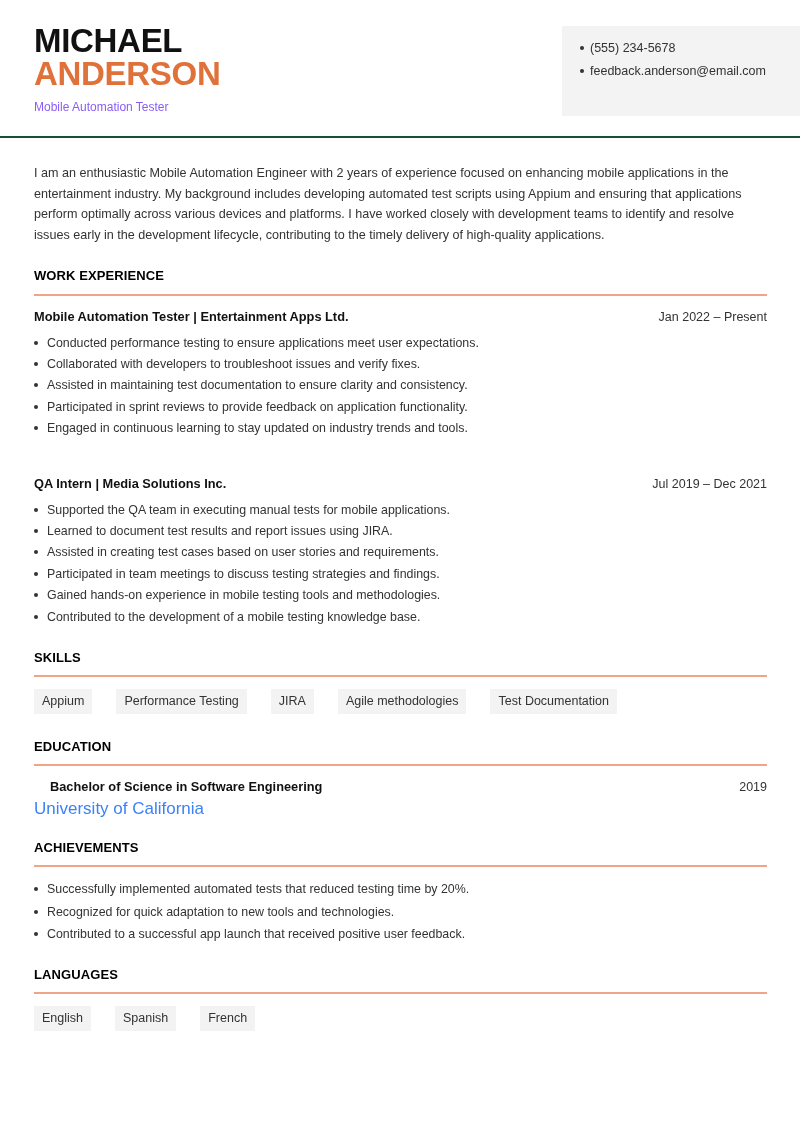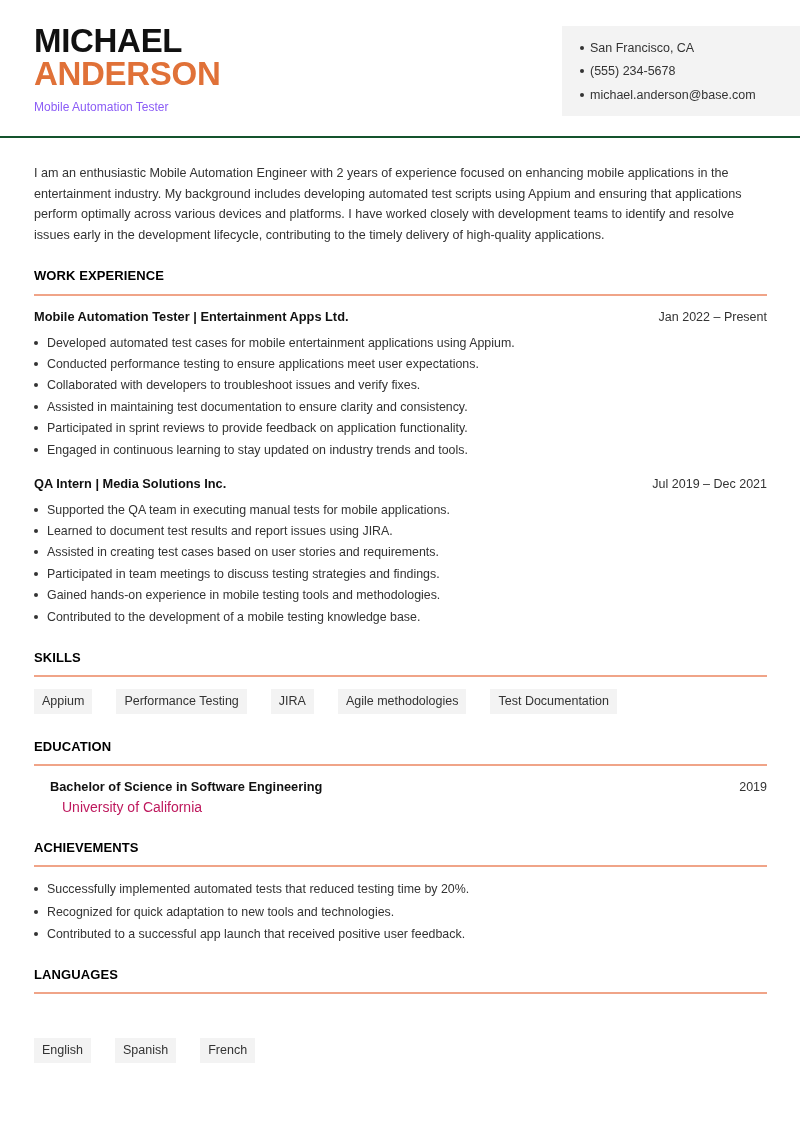--- a/index.html
+++ b/index.html
@@ -29,59 +29,51 @@
   .blist li span.txt { margin-left: 13px; }
   .blist li { position: relative; }
   .blist li .dot { position: absolute; left: 0; width: 4px; height: 4px; border-radius: 50%; background: #333; }
 
   .tags { position: absolute; left: 34px; display: flex; gap: 24px; }
   .tag { background: #f3f3f3; font-size: 12.5px; color: #333; height: 25px; line-height: 25px; padding: 0 8px; }
 
   .edu-head { position: absolute; left: 34px; width: 733px; display: flex; justify-content: space-between; align-items: baseline; padding-left: 16px; }
   .edu-degree { font-size: 12.8px; font-weight: 700; color: #111; }
   .edu-year { font-size: 12.5px; color: #333; }
-  .edu-school { position: absolute; left: 34px; font-size: 14px; color: #be185d; margin-left: 28px; }
+  .edu-school { position: absolute; left: 34px; font-size: 17px; color: #3b82f6; }
 </style>
 </head>
 <body>
 
 <div class="header">
   <div class="name-first">MICHAEL</div>
   <div class="name-last">ANDERSON</div>
   <div class="job-title">Mobile Automation Tester</div>
   <div class="contact-box">
     <div class="contact-item">
         <span class="bullet"></span>
-        <span>San Francisco, CA</span>
-      </div>
-    <div class="contact-item">
-        <span class="bullet"></span>
         <span>(555) 234-5678</span>
       </div>
     <div class="contact-item">
         <span class="bullet"></span>
-        <span>michael.anderson@base.com</span>
+        <span>feedback.anderson@email.com</span>
       </div>
   </div>
 </div>
 
 <p class="summary">I am an enthusiastic Mobile Automation Engineer with 2 years of experience focused on enhancing mobile applications in the entertainment industry. My background includes developing automated test scripts using Appium and ensuring that applications perform optimally across various devices and platforms. I have worked closely with development teams to identify and resolve issues early in the development lifecycle, contributing to the timely delivery of high-quality applications.</p>
 
 <div class="section-title" style="top:268px">WORK EXPERIENCE</div>
 <div class="section-rule" style="top:294px"></div>
 
 <div class="job-head" style="top:309px">
   <span class="job-role">Mobile Automation Tester | Entertainment Apps Ltd.</span>
   <span class="job-dates">Jan 2022 – Present</span>
 </div>
 <ul class="blist" style="top:332px">
-  <li>
-      <span class="dot"></span>
-      <span class="txt">Developed automated test cases for mobile entertainment applications using Appium.</span>
-    </li>
   <li>
       <span class="dot"></span>
       <span class="txt">Conducted performance testing to ensure applications meet user expectations.</span>
     </li>
   <li>
       <span class="dot"></span>
       <span class="txt">Collaborated with developers to troubleshoot issues and verify fixes.</span>
     </li>
   <li>
       <span class="dot"></span>
@@ -158,17 +150,17 @@
       <span class="txt">Recognized for quick adaptation to new tools and technologies.</span>
     </li>
   <li style="height:22.5px">
       <span class="dot"></span>
       <span class="txt">Contributed to a successful app launch that received positive user feedback.</span>
     </li>
 </ul>
 
 <div class="section-title" style="top:967px">LANGUAGES</div>
 <div class="section-rule" style="top:992px"></div>
-<div class="tags" style="top:1038px">
+<div class="tags" style="top:1006px">
   <span class="tag">English</span>
   <span class="tag">Spanish</span>
   <span class="tag">French</span>
 </div>
 
 </body></html>

